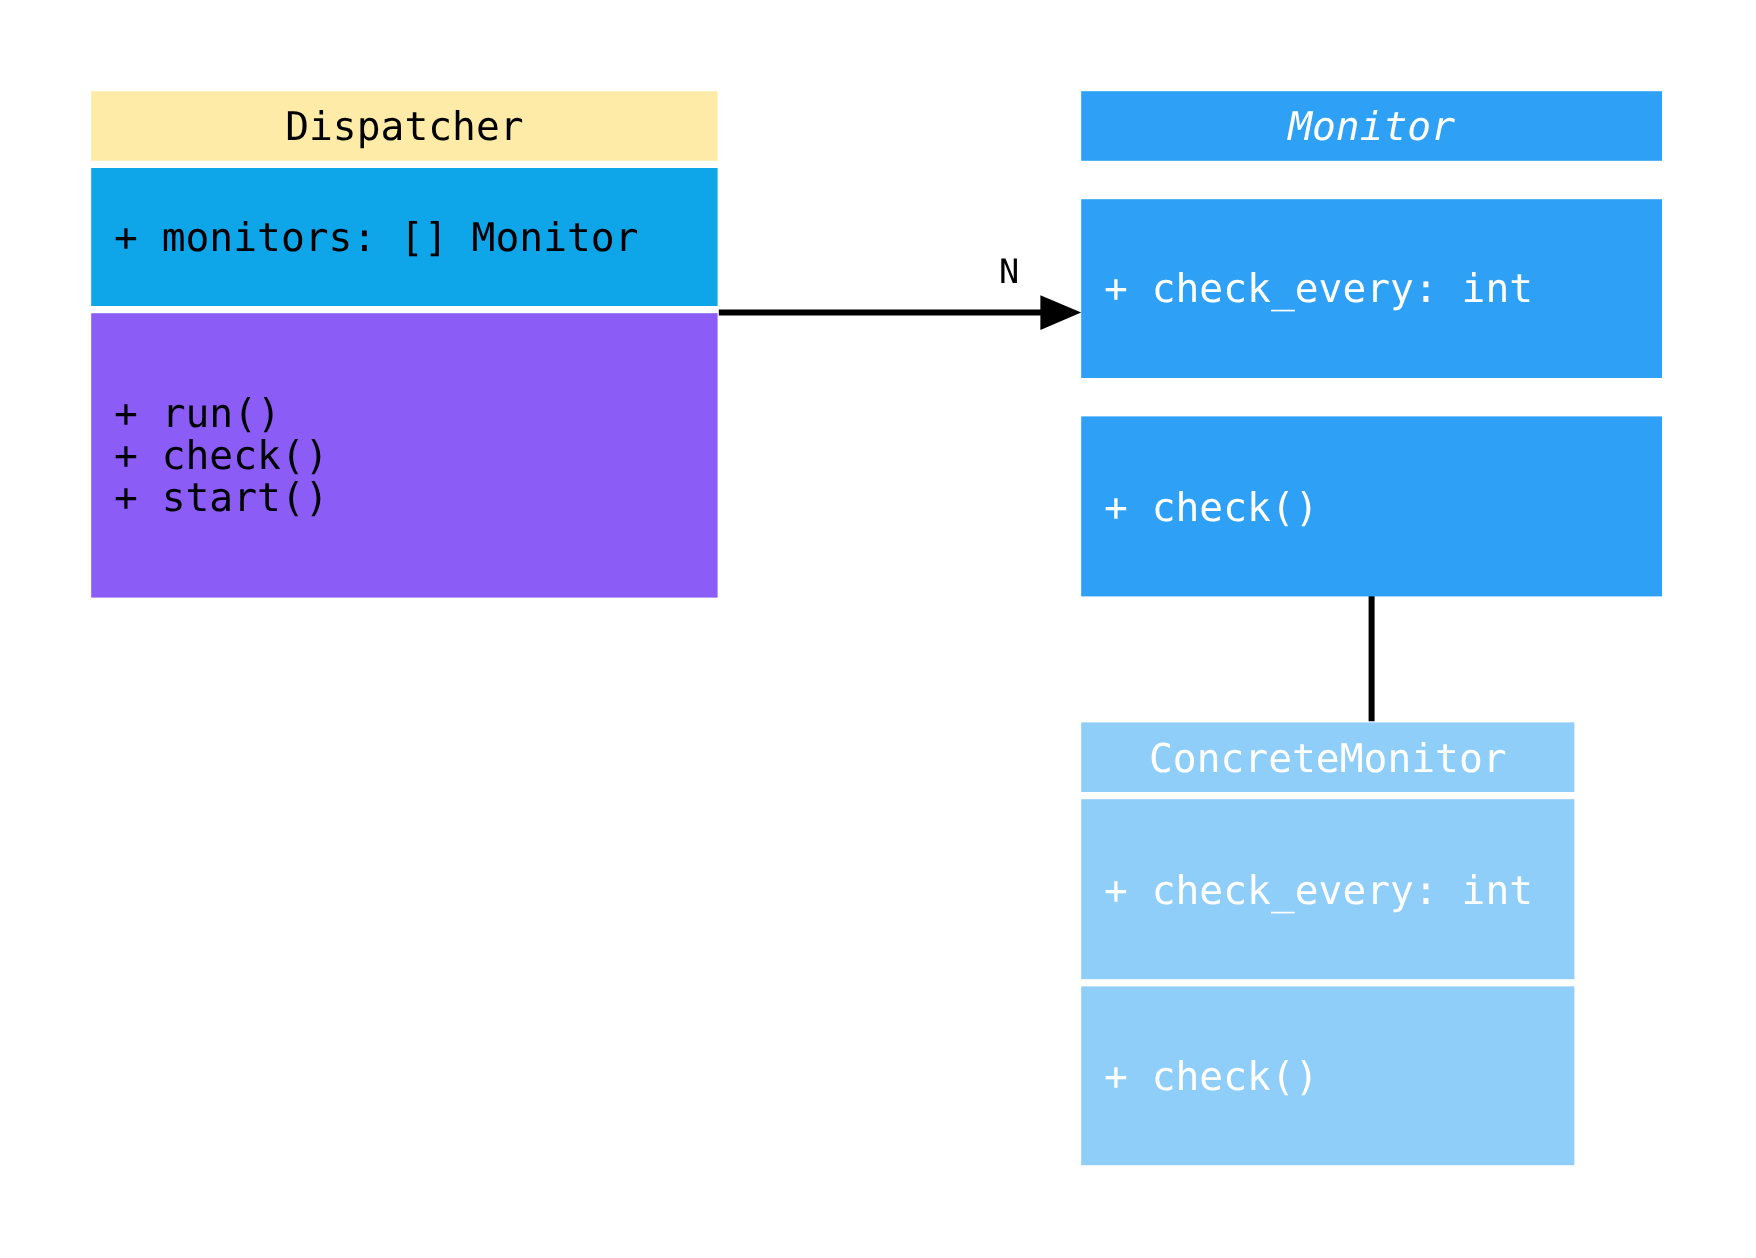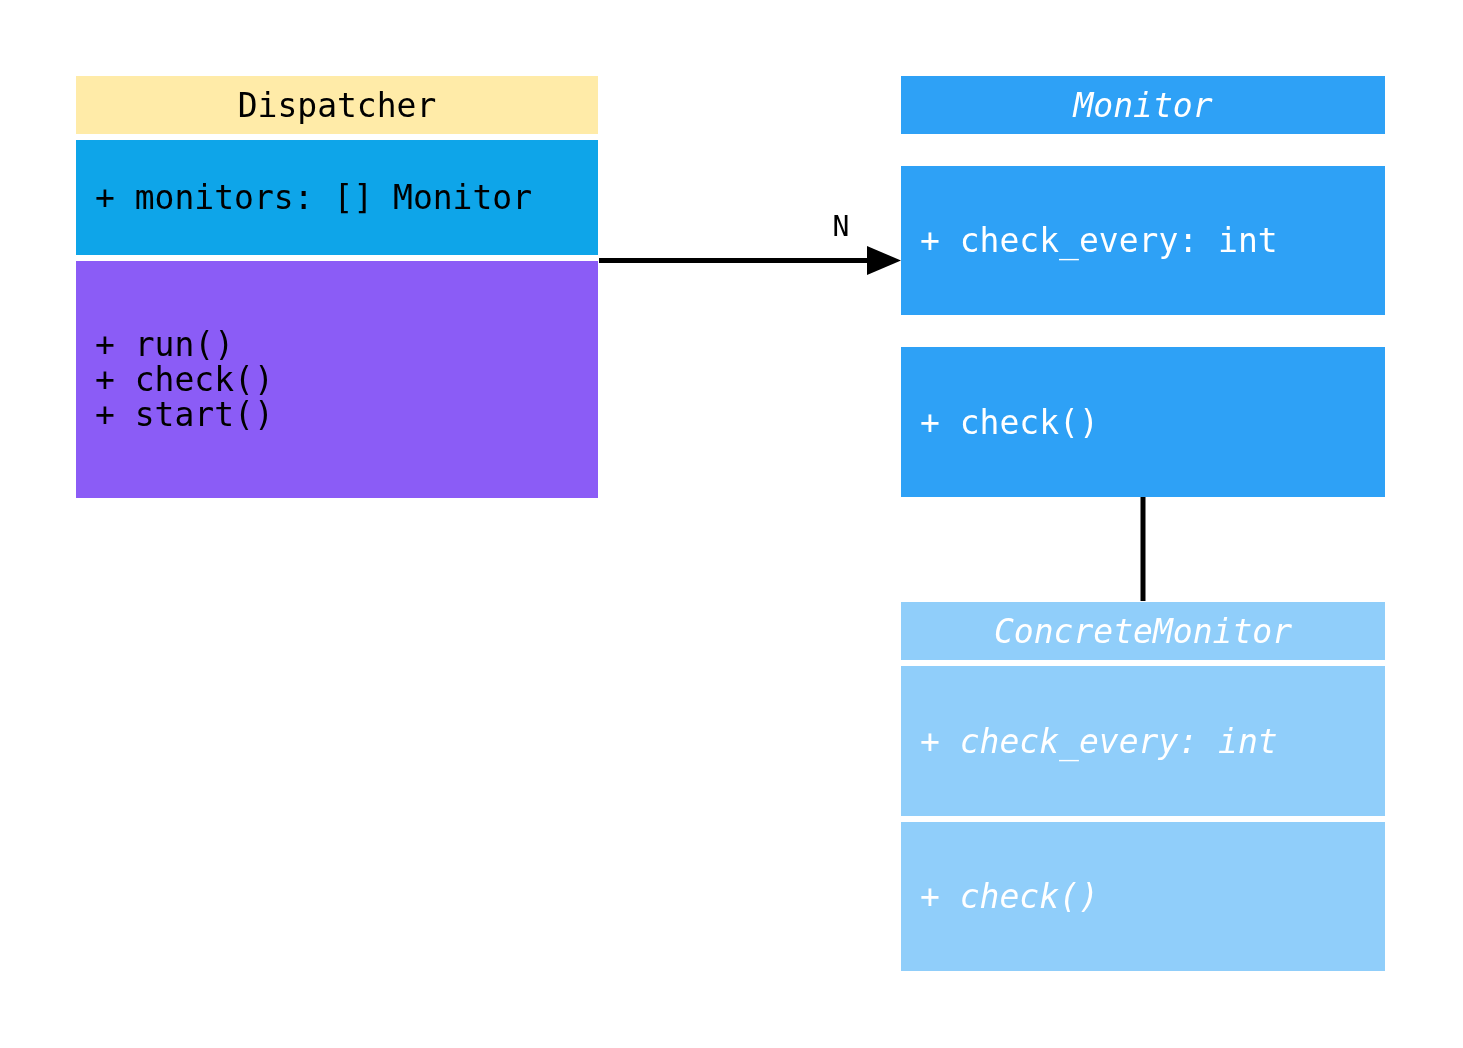--- a/index.html
+++ b/index.html
@@ -88,21 +88,21 @@
   <div class="uml-class" style="left: 901px; top: 76px; width: 484px; color: rgb(255, 255, 255); gap: 32px;">
     <div class="compartment title italic" style="height: 58px; background-color: rgb(46, 161, 246);">Monitor</div>
     <div class="compartment" style="height: 149px; background-color: rgb(46, 161, 246);">
       <div class="member">+ check_every: int</div>
     </div>
     <div class="compartment" style="height: 150px; background-color: rgb(46, 161, 246);">
       <div class="member">+ check()</div>
     </div>
   </div>
 
-  <div class="uml-class" style="left: 901px; top: 602px; width: 484px; color: rgb(255, 255, 255); font-style: italic;">
+  <div class="uml-class" style="left: 901px; top: 602px; width: 411px; color: rgb(255, 255, 255);">
     <div class="compartment title" style="height: 58px; background-color: rgb(144, 206, 250);">ConcreteMonitor</div>
     <div class="compartment" style="height: 150px; background-color: rgb(144, 206, 250);">
       <div class="member">+ check_every: int</div>
     </div>
     <div class="compartment" style="height: 149px; background-color: rgb(144, 206, 250);">
       <div class="member">+ check()</div>
     </div>
   </div>
 
   <div class="assoc-label">N</div>

